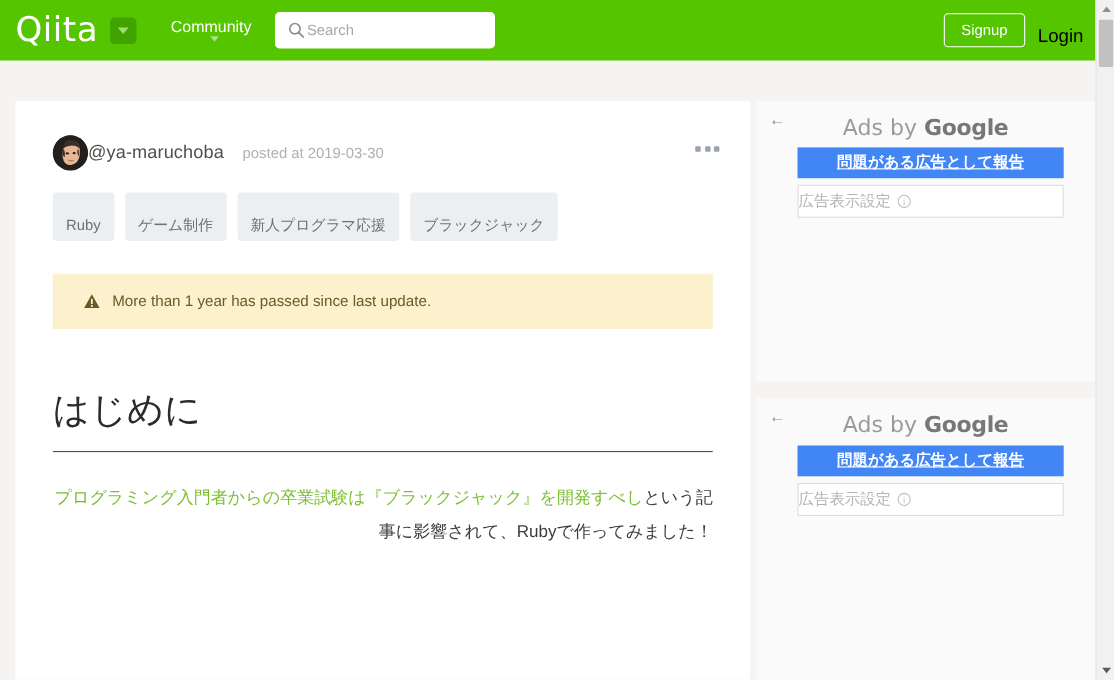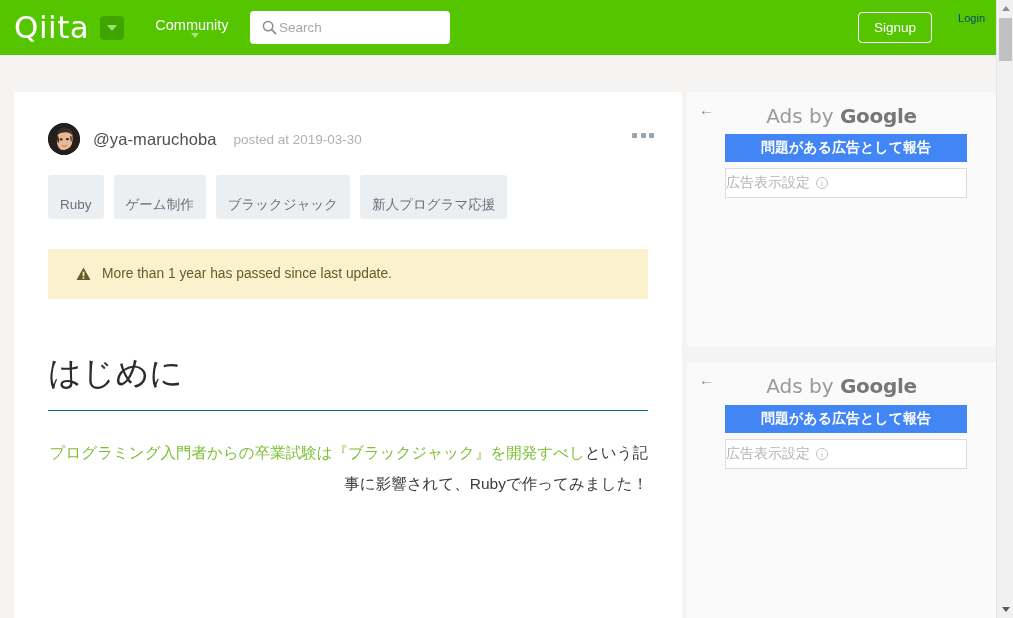--- a/index.html
+++ b/index.html
@@ -48,38 +48,38 @@
   }
   .search-icon { margin-left:12px; display:flex; }
   .search-placeholder { color:#a8a8a8; font-size:13.5px; margin-left:2px; }
   #signup-btn {
     position:absolute; right:64px; top:12px; width:74px; height:31px;
     border:1.5px solid #fff; border-radius:4px; color:#fff; font-size:13.5px;
     display:flex; align-items:center; justify-content:center; cursor:pointer;
     background:transparent;
   }
   #login-btn {
-    position:absolute; right:11px; top:12px; height:31px; color:#0c4a6e;
-    font-size:11px; display:flex; align-items:flex-start; cursor:pointer;
+    position:absolute; right:11px; top:12px; height:31px; color:#000000;
+    font-size:17px; display:flex; align-items:flex-end; cursor:pointer;
   }
 
   
   #article-card {
     position:absolute; left:14px; top:92px; width:668px; height:526px;
     background:#fff;
   }
   .article-inner { padding:30px 34px 0 34px; }
   #author-row { display:flex; align-items:center; position:relative; height:34px; }
   #avatar {
     width:32px; height:32px; border-radius:50%; overflow:hidden; flex:none;
     background:#2c2620; position:relative;
   }
   #avatar svg { display:block; }
   #author-name {
-    margin-left:13px; font-size:16.5px; color:#4f4f4f; letter-spacing:0.1px;
+    font-size:16.5px; color:#4f4f4f; letter-spacing:0.1px;
   }
   #posted-at { margin-left:17px; font-size:13.5px; color:#b0b0b0; }
   #more-menu {
     position:absolute; right:-6px; top:11px; display:flex; gap:3.5px; cursor:pointer;
   }
   #more-menu i { width:5px; height:5px; background:#9aa3b0; display:block; border-radius:1px; }
 
   #article-title {
     margin-top:22px; font-size:40px; line-height:1.28; font-weight:700;
     color:#2b2b2b; letter-spacing:-0.2px;
@@ -120,21 +120,21 @@
     line-height:1; cursor:pointer;
   }
   .ad-brand {
     position:absolute; left:0; right:0; top:12px; text-align:center;
     font-size:20px; color:#9a9a9a; font-family:"DejaVu Sans","Liberation Sans",sans-serif;
   }
   .ad-brand b { color:#777; font-weight:700; letter-spacing:-0.3px; }
   .ad-report-btn {
     position:absolute; left:38px; width:242px; height:28px; background:#4285f4;
     color:#fff; font-size:14px; font-weight:700; display:flex;
-    align-items:center; justify-content:center; cursor:pointer;
+    align-items:center; justify-content:center; cursor:pointer;text-decoration:underline;
   }
   .ad-settings-btn {
     position:absolute; left:38px; width:242px; height:30px; background:#fff;
     border:1px solid #dcdcdc; color:#b4b4b4; font-size:14px; display:flex;
     align-items:center; justify-content:flex-start; gap:6px; cursor:pointer;
   }
   #ad-panel-1 .ad-report-btn { top:42px; }
   #ad-panel-1 .ad-settings-btn { top:76px; }
   #ad-panel-2 .ad-report-btn { top:43px; }
   #ad-panel-2 .ad-settings-btn { top:77px; }
@@ -228,22 +228,22 @@
             <i></i>
             <i></i>
             <i></i>
           </div>
         </div>
 
 
         <div id="tag-list">
           <span class="tag">Ruby</span>
           <span class="tag">ゲーム制作</span>
+          <span class="tag">新人プログラマ応援</span>
           <span class="tag">ブラックジャック</span>
-          <span class="tag">新人プログラマ応援</span>
         </div>
 
         <div id="stale-notice">
           <span class="warn-icon">
             <svg width="15" height="14" viewBox="0 0 16 15">
               <path d="M8 0.5 L15.5 14 L0.5 14 Z" fill="#6a5a2a"></path>
               <rect x="7.1" y="5" width="1.8" height="5" fill="#fcf1cd"></rect>
               <rect x="7.1" y="11" width="1.8" height="1.8" fill="#fcf1cd"></rect>
             </svg>
           </span>

